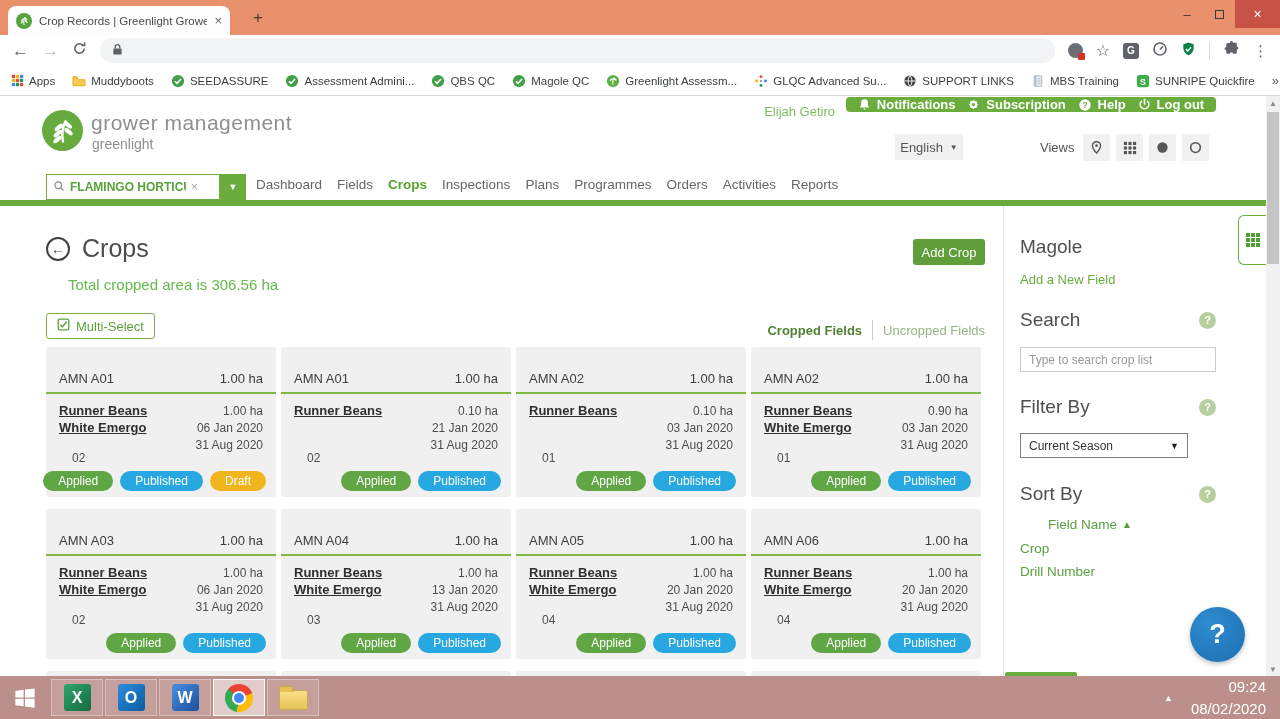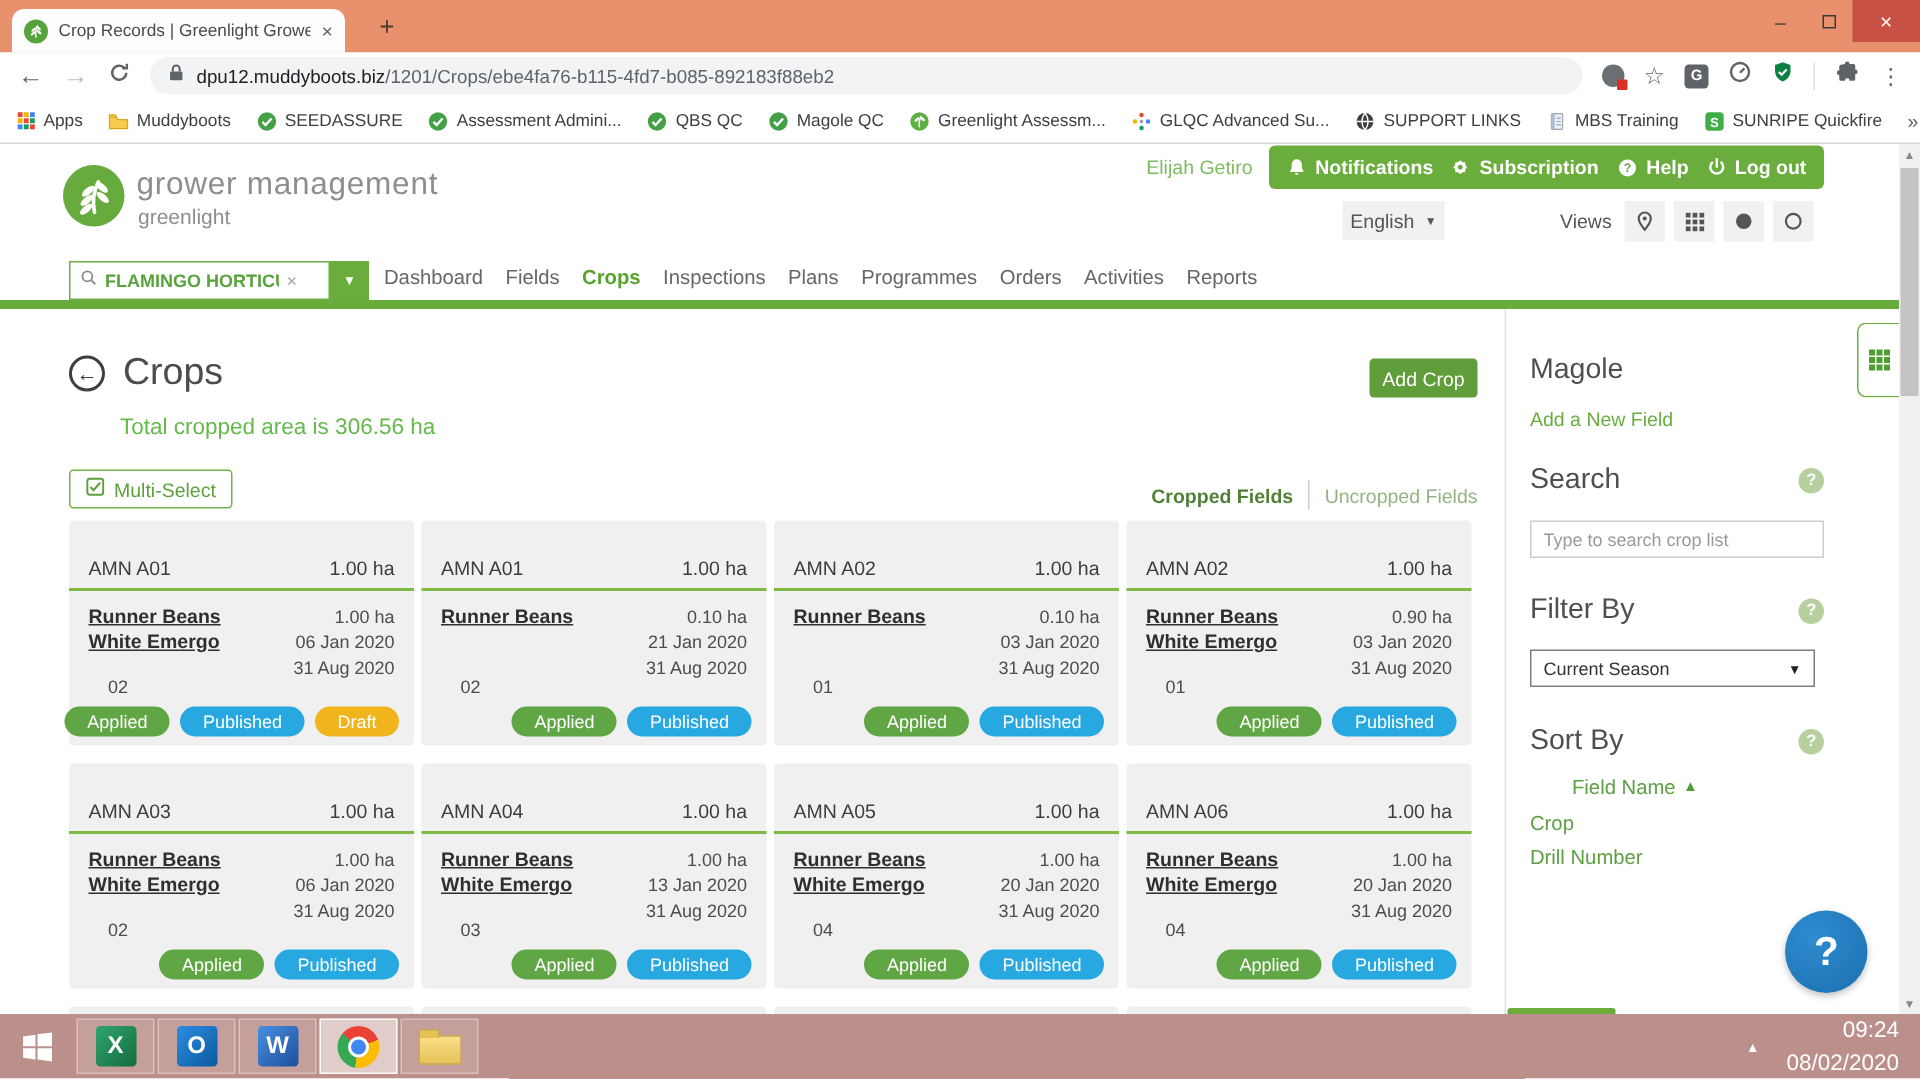--- a/index.html
+++ b/index.html
@@ -37,21 +37,21 @@
   .bm { display:flex; align-items:center; gap:5px; font-size:11.5px; color:#3c4043; white-space:nowrap;justify-content:flex-end; }
   .bm-icon { width:14px; height:14px; display:flex; align-items:center; justify-content:center; flex:none; }
   .bm-chevron { margin-left:auto; color:#5f6368; font-size:13px; padding-right:8px; }
 
   
   .appheader { position:absolute; top:96px; left:0; width:1280px; height:104px; background:#fff; }
   .logo-circle { position:absolute; left:42px; top:14px; width:41px; height:41px; border-radius:50%; background:#67ab3e; display:flex; align-items:center; justify-content:center; }
   .logo-title { position:absolute; left:91px; top:15px; font-size:21px; color:#8e8e8e; font-weight:400; letter-spacing:0.5px; }
   .logo-sub { position:absolute; left:92px; top:40px; font-size:14px; color:#8e8e8e; font-weight:500; }
   .username { position:absolute; left:690px; top:8px; width:145px; text-align:right; font-size:13px; color:#7dbd62; }
-  .greenmenu { position:absolute; left:846px; top:1px; width:370px; height:29px; background:#6aad3d; border-radius:4px; display:flex; align-items:center; justify-content:space-evenly; }
+  .greenmenu { position:absolute; left:846px; top:1px; width:370px; height:15px; background:#6aad3d; border-radius:4px; display:flex; align-items:center; justify-content:space-evenly; }
   .gm-item { display:flex; align-items:center; gap:6px; color:#fff; font-size:13px; font-weight:600; }
   .lang-btn { position:absolute; left:895px; top:38px; width:68px; height:26px; background:#f1f1f1; display:flex; align-items:center; justify-content:center; gap:7px; font-size:13px; color:#555; }
   .caret { font-size:8px; color:#555; }
   .views-group { position:absolute; left:1040px; top:38px; display:flex; align-items:center; gap:6px; }
   .views-label { font-size:13px; color:#555; margin-right:3px; }
   .viewbtn { width:27px; height:27px; background:#f1f1f1; display:flex; align-items:center; justify-content:center; }
   .org-search { position:absolute; left:46px; top:78px; height:26px; display:flex; }
   .org-box { width:174px; height:26px; border:1px solid #6fae44; background:#fff; display:flex; align-items:center; gap:5px; padding:0 6px; }
   .org-input { border:none; outline:none; width:116px; font-size:12px; font-weight:bold; color:#58a33a; font-family:"Liberation Sans",sans-serif; background:transparent; }
   .org-clear { color:#a8a8a8; font-size:12px; }
@@ -60,21 +60,21 @@
   .mainnav .nav-item.active { color:#58a32e; font-weight:bold; }
   .greenbar { position:absolute; top:200px; left:0; width:1280px; height:6px; background:#68ac3b; }
 
   
   .main { position:absolute; top:206px; left:0; width:1280px; height:470px; background:#fff; overflow:hidden; }
   .sidebar-divider { position:absolute; left:1003px; top:0; width:1px; height:470px; background:#e3e3e3; }
   .side-tab { position:absolute; right:14px; top:9px; width:28px; height:50px; background:#fff; border:1px solid #6aad3d; border-right:none; border-radius:6px 0 0 6px; display:flex; align-items:center; justify-content:center; }
   .title-row { position:absolute; left:46px; top:28px; display:flex; align-items:center; gap:12px; }
   .back-circle { width:24px; height:24px; border:2px solid #3f3f3f; border-radius:50%; color:#3f3f3f; font-size:14px; font-weight:bold; display:flex; align-items:center; justify-content:center; line-height:1; }
   .page-title { font-size:25px; color:#4c4c4c; }
-  .subtitle { position:absolute; left:80px; top:70px; font-size:15px; color:#64b94b; }
+  .subtitle { position:absolute; left:68px; top:70px; font-size:15px; color:#64b94b; }
   .addcrop-btn { position:absolute; left:913px; top:33px; width:72px; height:26px; background:#5f9e3a; color:#fff; font-size:13px; border-radius:3px; display:flex; align-items:center; justify-content:center; }
   .multiselect-btn { position:absolute; left:46px; top:107px; height:26px; border:1px solid #76b14a; border-radius:3px; color:#5ca03c; font-size:13px; display:flex; align-items:center; gap:6px; padding:0 10px; }
   .list-tabs { position:absolute; left:600px; top:114px; width:385px; display:flex; justify-content:flex-end; align-items:center; gap:10px; font-size:13px; }
   .ltab { color:#93b483; }
   .ltab.active { color:#507f36; font-weight:bold; }
   .ltab-div { width:1px; height:20px; background:#ccc; }
 
   .card-grid { position:absolute; left:46px; top:141px; display:grid; grid-template-columns:repeat(4,230px); column-gap:5px; row-gap:12px; grid-auto-rows:150px; }
   .card { background:#f0f0f0; border-radius:3px; position:relative; }
   .card.stub { height:22px; align-self:start; }
@@ -89,21 +89,21 @@
   .badge.published { background:#27a8e0; }
   .badge.draft { background:#f0b41c; }
 
   
   .rpanel { position:absolute; left:1020px; top:0; width:196px; height:470px; }
   .rp-head { display:flex; justify-content:space-between; align-items:center; font-size:19px; color:#4f4f4f; position:absolute; width:196px; }
   .help-dot { width:17px; height:17px; border-radius:50%; background:#b7cf9e; color:#fff; font-size:11px; font-weight:bold; display:flex; align-items:center; justify-content:center; }
   .rp-link { font-size:13px; color:#6aad3e; position:absolute; }
   .rp-input { position:absolute; top:141px; width:196px; height:25px; border:1px solid #ccc; padding:0 8px; font-size:12px; color:#333; font-family:"Liberation Sans",sans-serif; outline:none; }
   .rp-input::placeholder { color:#999; }
-  .rp-select { position:absolute; top:227px; width:190px; height:25px; border:1px solid #7e7e7e; display:flex; align-items:center; justify-content:space-between; padding:0 8px; font-size:12px; color:#333; }
+  .rp-select { position:absolute; top:227px; width:168px; height:25px; border:1px solid #7e7e7e; display:flex; align-items:center; justify-content:space-between; padding:0 8px; font-size:12px; color:#333; }
   .rp-select .caret { font-size:9px; color:#222; }
   .sort-link { position:absolute; font-size:13.5px; color:#5ca043; display:flex; gap:5px; align-items:center; }
   .fab { position:absolute; left:1190px; top:401px; width:55px; height:55px; border-radius:50%; background:radial-gradient(circle at 35% 30%, #2f8cd0, #1b6fb0); color:#fff; font-size:27px; font-weight:bold; display:flex; align-items:center; justify-content:center; box-shadow:0 2px 5px rgba(0,0,0,0.25); }
   .green-stub { position:absolute; left:1005px; top:466px; width:72px; height:4px; background:#6aad3d; border-radius:2px 2px 0 0; }
 
   
   .scrollbar { position:absolute; right:0; top:96px; width:14px; height:580px; background:#f1f1f1; }
   .sb-arrow { position:absolute; left:0; width:14px; height:14px; color:#8a8a8a; font-size:8px; display:flex; align-items:center; justify-content:center; }
   .sb-thumb { position:absolute; left:1px; top:16px; width:12px; height:152px; background:#c4c4c4; }
 
@@ -159,21 +159,20 @@
     <span class="navglyph disabled">→</span>
     <span><svg width="15" height="15" viewBox="0 0 16 16">
           <path d="M13 8a5 5 0 1 1-1.4-3.5" fill="none" stroke="#5f6368" stroke-width="1.7"></path>
           <path d="M13.4 1.6v3.2h-3.2" fill="none" stroke="#5f6368" stroke-width="1.7"></path>
         </svg></span>
     <div class="urlpill">
       <span><svg width="11" height="13" viewBox="0 0 12 14">
             <rect x="1.5" y="6" width="9" height="6.5" rx="1" fill="#5f6368"></rect>
             <path d="M3.5 6V4.2a2.5 2.5 0 0 1 5 0V6" fill="none" stroke="#5f6368" stroke-width="1.5"></path>
           </svg></span>
-      <span class="urltext"><span>dpu12.muddyboots.biz</span><span class="path">/1201/Crops/ebe4fa76-b115-4fd7-b085-892183f88eb2</span></span>
     </div>
     <div class="urlbar-icons">
       <span class="ext-badged"></span>
       <span class="star">☆</span>
       <span class="gbox">G</span>
       <span><svg width="16" height="16" viewBox="0 0 16 16">
             <circle cx="8" cy="8" r="6" fill="none" stroke="#5f6368" stroke-width="1.6"></circle>
             <path d="M8 8.5 11 5.5" stroke="#5f6368" stroke-width="1.6"></path>
           </svg></span>
       <span><svg width="15" height="16" viewBox="0 0 16 16">

